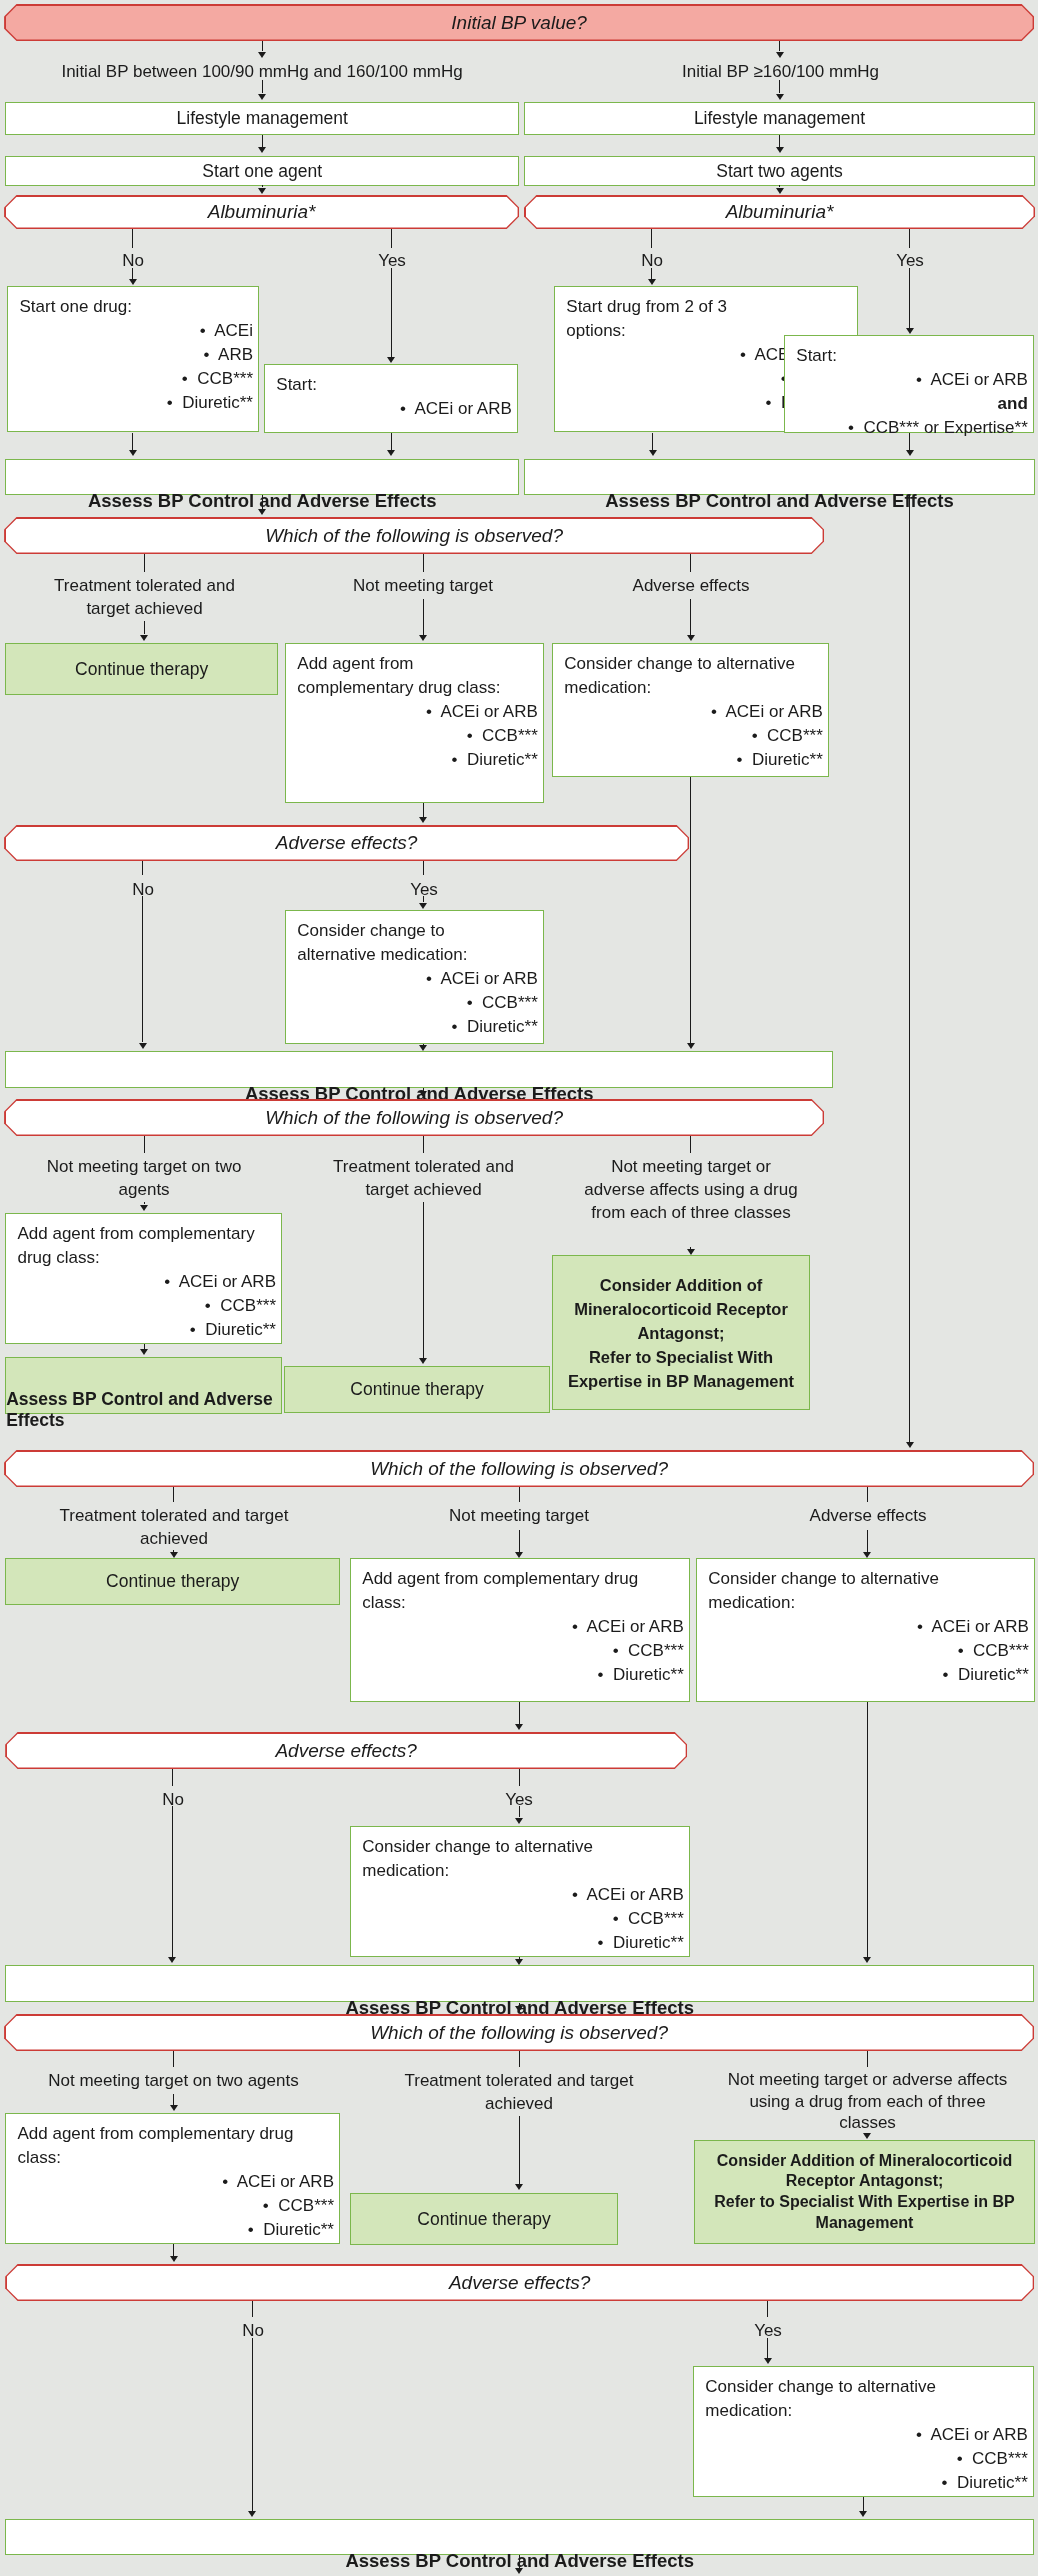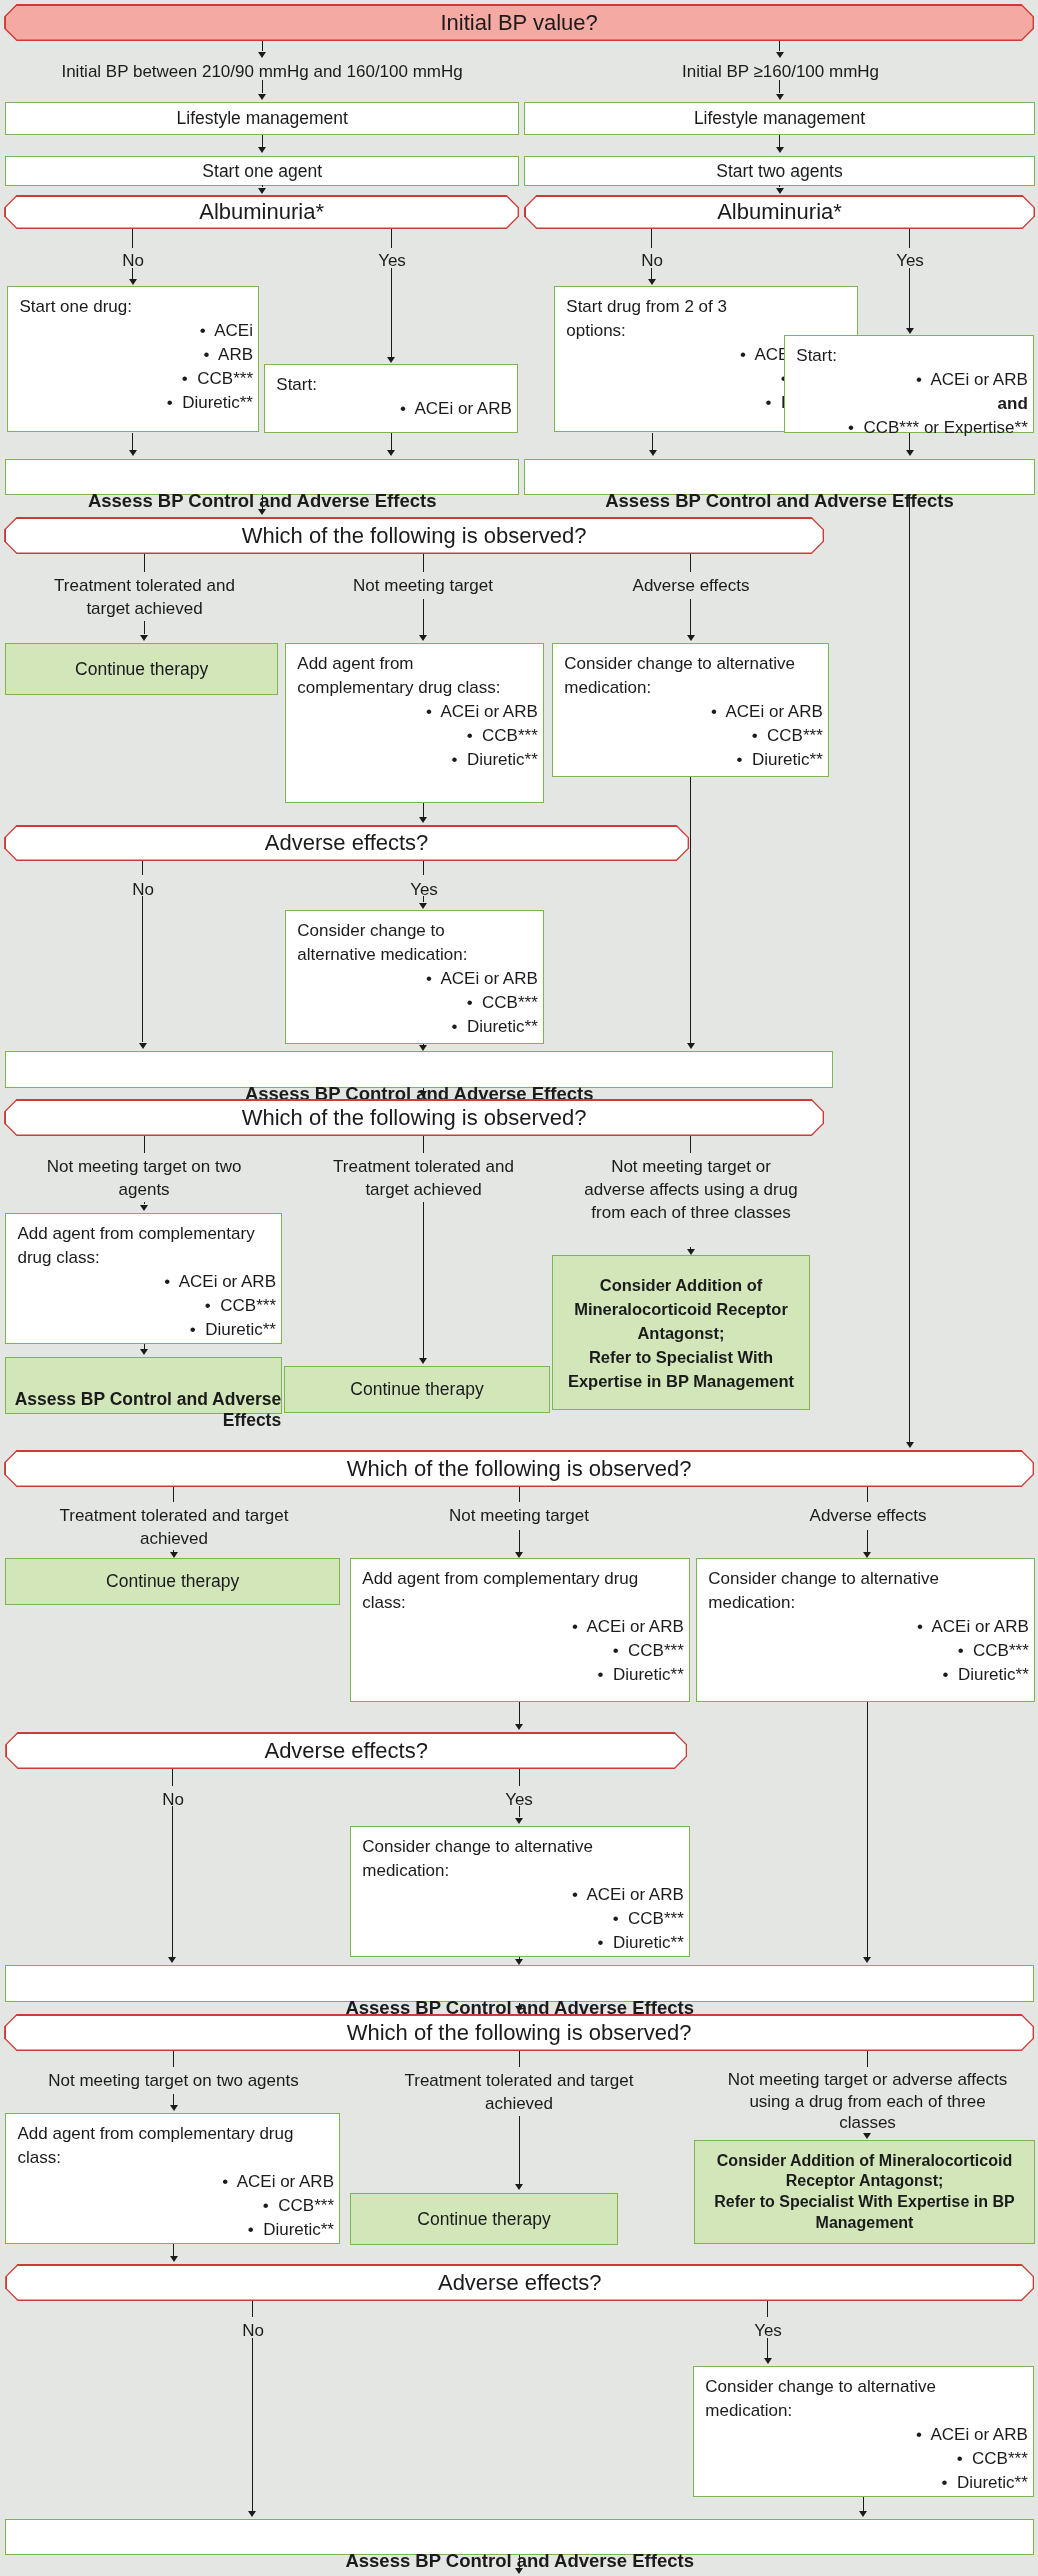--- a/index.html
+++ b/index.html
@@ -5,29 +5,29 @@
   html,body{margin:0;padding:0;background:#e4e6e3;}
   #canvas{position:relative;width:1039px;height:2797px;background:#e4e6e3;overflow:hidden;
           font-family:"Liberation Sans","DejaVu Sans",sans-serif;color:#1b1b1b;}
   .node{position:absolute;box-sizing:border-box;}
   
   .gbox{background:#ffffff;border:1.5px solid #7bb74c;}
   
   .gfill{background:#d3e6ba;border:1.5px solid #7bb74c;}
   
   .ctr{width:100%;height:100%;display:flex;align-items:center;justify-content:center;
-       text-align:right;font-size:17.5px;white-space:pre-line;}
+       text-align:left;font-size:17.5px;white-space:pre-line;}
   .bold{font-weight:bold;margin-top:24px;}
   .big{font-size:18.5px;}
   
   .decision{background:#cc3b36;
     clip-path:polygon(12.4px 0,calc(100% - 12.4px) 0,100% 12.4px,100% calc(100% - 12.4px),calc(100% - 12.4px) 100%,12.4px 100%,0 calc(100% - 12.4px),0 12.4px);}
   .decision .inner{position:absolute;left:1.5px;top:1.5px;right:1.5px;bottom:1.5px;background:#ffffff;
     clip-path:polygon(11.3px 0,calc(100% - 11.3px) 0,100% 11.3px,100% calc(100% - 11.3px),calc(100% - 11.3px) 100%,11.3px 100%,0 calc(100% - 11.3px),0 11.3px);
-    display:flex;align-items:center;justify-content:center;font-size:22px;}
+    display:flex;align-items:center;justify-content:center;font-size:19px;font-style:italic;}
   .decision .inner.pink{background:#f4a9a2;}
   
   .listbox{padding:8.2px 5.2px 5.2px 11.3px;font-size:17px;line-height:24px;}
   .listbox .t{white-space:pre-wrap;}
   .listbox .b{white-space:pre-wrap;text-align:right;}
   .listbox .and{font-weight:bold;padding-left:57px;text-align:right;}
   
   .lbl{position:absolute;text-align:center;font-size:17px;line-height:23px;}
   .lh42{line-height:21.6px;}
   
@@ -39,21 +39,21 @@
 </style>
 </head>
 <body>
 
 <div id="canvas">
 
   <div class="node decision" style="left:4.1px;top:4.1px;width:1030px;height:37px">
     <div class="inner pink">Initial BP value?</div>
   </div>
 
-  <div class="lbl" style="left:2.1px;top:60px;width:520px">Initial BP between 210/90 mmHg and 160/100 mmHg</div>
+  <div class="lbl" style="left:2.1px;top:60px;width:520px">Initial BP between 100/90 mmHg and 160/100 mmHg</div>
   <div class="lbl" style="left:600px;top:60px;width:361px">Initial BP ≥160/100 mmHg</div>
 
   <div class="node gbox" style="left:5.2px;top:102px;width:514px;height:33px">
     <div class="ctr">Lifestyle management</div>
   </div>
   <div class="node gbox" style="left:524px;top:102px;width:511px;height:33px">
     <div class="ctr">Lifestyle management</div>
   </div>
 
   <div class="node gbox" style="left:5.2px;top:156px;width:514px;height:30px">

